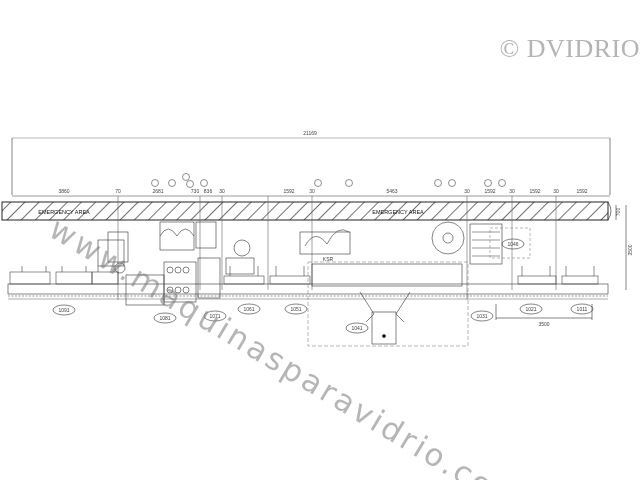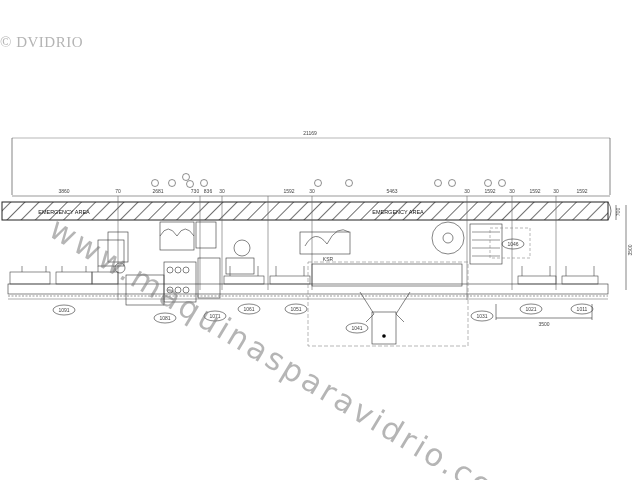--- a/index.html
+++ b/index.html
@@ -1,17 +1,17 @@
 <!DOCTYPE html>
 <html><head>
 <meta charset="utf-8">
 <style>
   html,body{margin:0;padding:0;background:#fff;}
   body{width:640px;height:480px;overflow:hidden;position:relative;font-family:"Liberation Sans",sans-serif;}
-  .copyright{position:absolute;left:0;top:34px;width:640px;text-align:left;font-family:"Liberation Serif",serif;font-size:15px;color:#b4b4b4;letter-spacing:0.5px;}
+  .copyright{position:absolute;left:0;top:34px;width:640px;text-align:right;font-family:"Liberation Serif",serif;font-size:26px;color:#b4b4b4;letter-spacing:0.5px;}
   svg.drawing{position:absolute;left:0;top:0;}
   .watermark{position:absolute;left:62px;top:210px;transform-origin:0 0;transform:rotate(31deg);font-family:"DejaVu Sans",sans-serif;font-size:31px;color:rgba(120,120,120,0.55);letter-spacing:3px;white-space:nowrap;pointer-events:none;}
 </style>
 </head>
 <body>
 
 <div class="copyright">© DVIDRIO</div>
 
 <svg class="drawing" width="640" height="480" viewBox="0 0 640 480">
   <defs>

